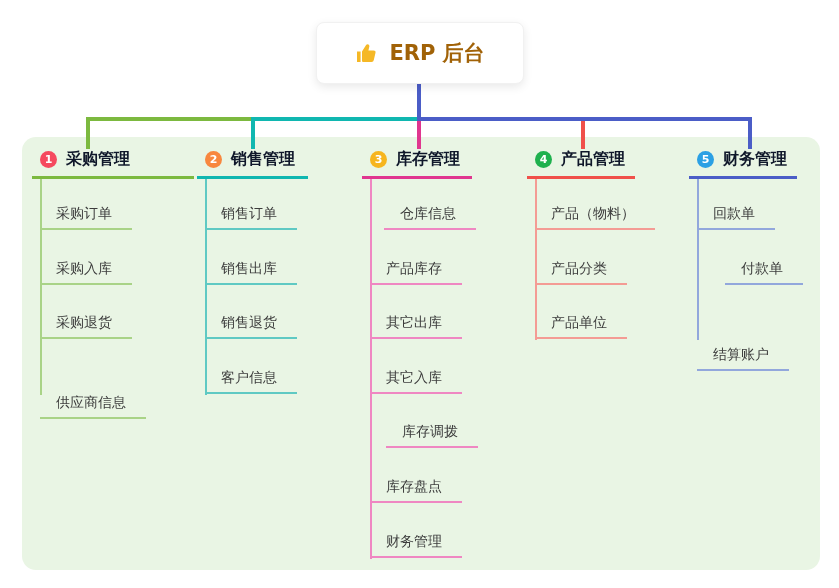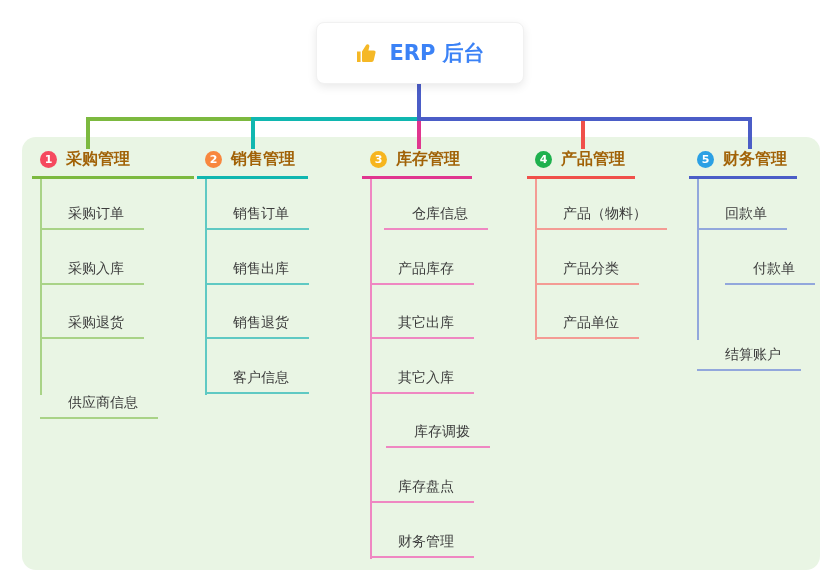--- a/index.html
+++ b/index.html
@@ -11,37 +11,37 @@
   .panel{
     position:absolute;left:22px;top:137px;width:798px;height:433px;
     border-radius:14px;
   }
   .conn{position:absolute;}
   .root-node{
     position:absolute;left:316px;top:22px;width:206px;height:60px;
     background:#fff;border:1px solid #f1f1f1;border-radius:8px;
     box-shadow:0 3px 10px rgba(0,0,0,.09);
     display:flex;align-items:center;justify-content:center;gap:10px;
-    font-size:21px;font-weight:600;color:#3b82f6;cursor:pointer;
+    font-size:21px;font-weight:600;color:#a16207;cursor:pointer;
   }
   .root-node .ico{display:flex;align-items:center;}
   .branch-head{
     position:absolute;top:146px;height:26px;box-sizing:content-box;
     display:flex;align-items:center;gap:9px;padding:0 0 4px 8px;
     border-bottom:3px solid #000;cursor:pointer;
   }
   .branch-head .badge{
     width:17px;height:17px;border-radius:50%;flex:0 0 17px;
     color:#fff;font-size:11px;font-weight:700;line-height:17px;text-align:center;
   }
-  .branch-head .blabel{font-size:16px;font-weight:600;color:#a16207;white-space:nowrap;}
+  .branch-head .blabel{font-size:16px;font-weight:600;color:#0f172a;white-space:nowrap;}
   .spine{position:absolute;width:2px;}
   .child-item{
     position:absolute;height:30px;line-height:30px;
-    padding:0 20px 0 28px;border-bottom:2px solid #000;
+    padding:0 20px 0 16px;border-bottom:2px solid #000;
     font-size:14px;color:#3c3c3c;white-space:nowrap;cursor:pointer;
   }
 </style>
 </head>
 <body>
 
 <div id="stage">
   <div class="panel" id="panel" style="background: rgb(233, 245, 228);"></div>
   <div id="connectors">
       <div class="conn" style="left: 86px; top: 117px; width: 4px; height: 32px; background: rgb(124, 185, 63);"></div>

